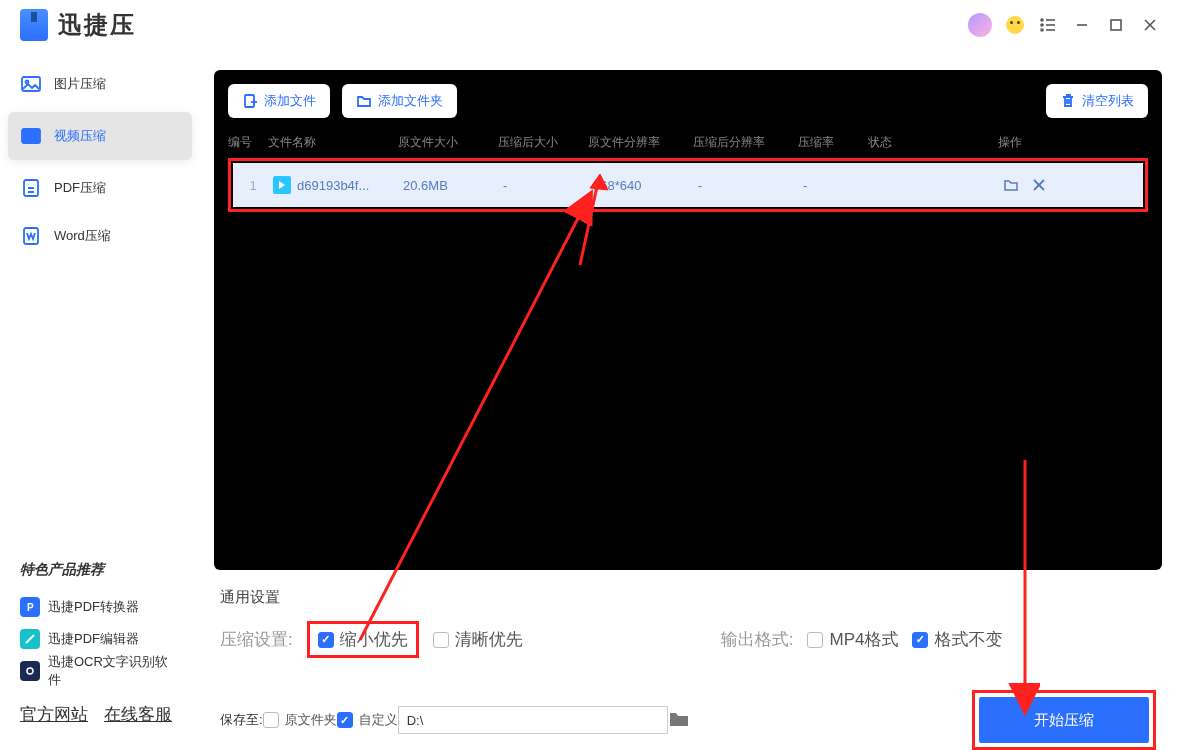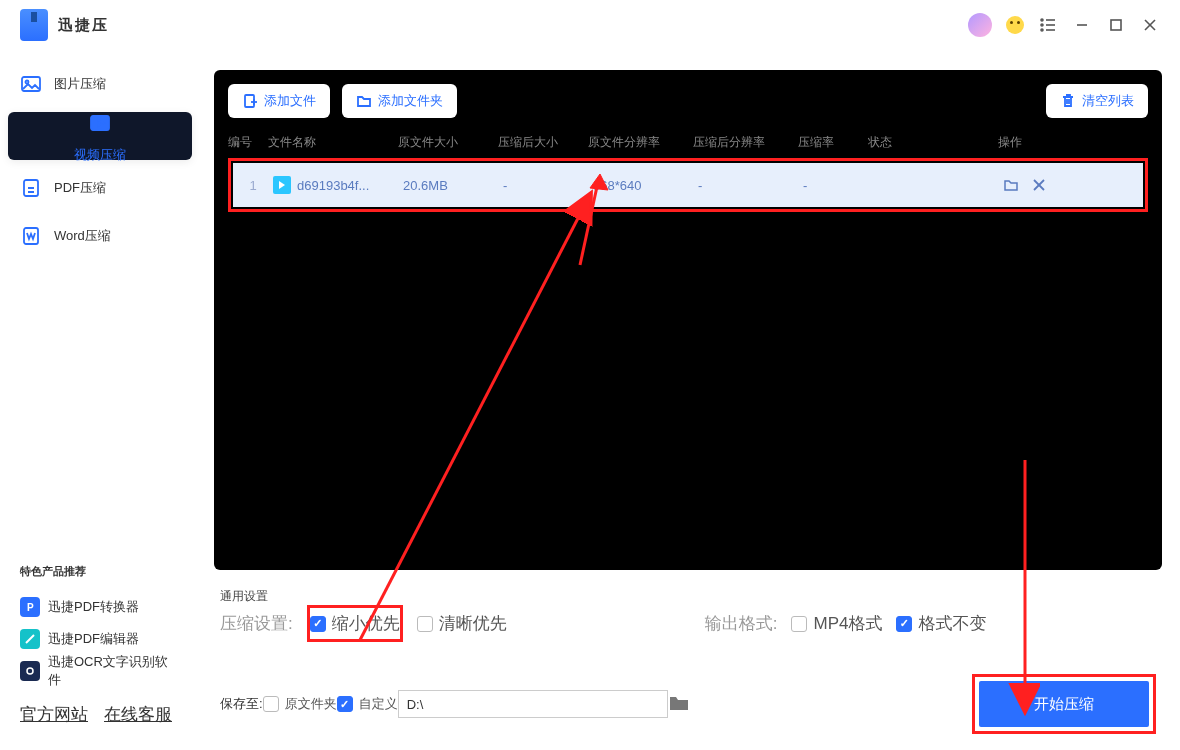--- a/index.html
+++ b/index.html
@@ -2,38 +2,38 @@
 <html><head>
 <meta charset="utf-8">
 <style>
 * { margin: 0; padding: 0; box-sizing: border-box; }
 body { font-family: "Microsoft YaHei", "PingFang SC", sans-serif; font-size: 13px; color: #333; background: #fff; width: 1180px; height: 750px; overflow: hidden; }
 .app { display: flex; flex-direction: column; height: 100%; }
 .titlebar { display: flex; align-items: center; justify-content: space-between; height: 50px; padding: 0 20px; }
 .titlebar-left { display: flex; align-items: center; gap: 10px; }
 .logo-icon { width: 28px; height: 32px; background: linear-gradient(180deg, #4a8fff 0%, #2b6fff 100%); border-radius: 4px; position: relative; display:flex; align-items:center; justify-content:center; }
 .logo-icon::before { content:""; position:absolute; top:3px; left:11px; width:6px; height:10px; background:#1a4fa0; }
-.app-title { font-size: 15px; font-weight: 600; letter-spacing: 2px; line-height:1.1; }
+.app-title { font-size: 24px; font-weight: 600; letter-spacing: 2px; line-height:1.1; }
 .titlebar-right { display: flex; align-items: center; gap: 14px; }
 .avatar { width: 24px; height: 24px; border-radius: 50%; background: linear-gradient(135deg,#b399ff,#ffb3e0); }
 .emoji-face { width:18px; height:18px; border-radius:50%; background:#ffd94a; position:relative; }
 .emoji-face::before,.emoji-face::after{content:"";position:absolute;width:3px;height:3px;background:#5a3e00;border-radius:50%;top:5px;}
 .emoji-face::before{left:4px;} .emoji-face::after{right:4px;}
 .title-btn { width: 20px; height: 20px; display:flex; align-items:center; justify-content:center; color:#555; cursor:pointer; }
 .main { display: flex; flex: 1; overflow:hidden; }
 .sidebar { width: 200px; padding: 10px 0; display:flex; flex-direction:column; }
 .nav { flex: 0 0 auto; }
 .nav-item { display:flex; align-items:center; gap:12px; height:48px; padding:0 20px; color:#333; cursor:pointer; }
-.nav-item.active { background:#0f172a; box-shadow: 0 2px 8px rgba(0,0,0,0.08); border-radius:6px; margin:4px 8px; padding:0 12px; color:#2b6fff;flex-direction:column; }
+.nav-item.active { background:#e5e5e5; box-shadow: 0 2px 8px rgba(0,0,0,0.08); border-radius:6px; margin:4px 8px; padding:0 12px; color:#2b6fff; }
 .nav-item.active .nav-icon svg { fill:#2b6fff; stroke:#2b6fff; }
 .nav-icon { width:22px; height:22px; display:flex; align-items:center; justify-content:center; }
 .nav-icon svg { fill:none; stroke:#2b6fff; stroke-width:1.8; }
 .sidebar-spacer { flex:1; }
 .promo { padding: 0 20px 16px; }
-.promo-title { font-size:11px; font-weight:600; margin-bottom:12px; }
+.promo-title { font-size:14px; font-weight:600; margin-bottom:12px; font-style:italic; }
 .promo-item { display:flex; align-items:center; gap:8px; height:32px; color:#333; font-size:13px; cursor:pointer; }
 .promo-icon { width:20px; height:20px; border-radius:4px; display:flex; align-items:center; justify-content:center; }
 .promo-icon.blue { background:#2b6fff; }
 .promo-icon.teal { background:#15c2c9; }
 .promo-icon.dark { background:#1a2a52; }
 .sidebar-footer { display:flex; gap:16px; padding:0 20px 14px; }
 .sidebar-footer a { color:#333; text-decoration:underline; font-size:17px; cursor:pointer; }
 .content { flex:1; padding: 20px 18px 20px 14px; display:flex; flex-direction:column; }
 .file-panel { background:#000000; border-radius:6px; padding:14px 14px 0 14px; flex:0 0 auto; height:500px; display:flex; flex-direction:column; }
 .toolbar { display:flex; align-items:center; gap:12px; margin-bottom:8px; }
@@ -44,25 +44,25 @@
 .thead { display:grid; grid-template-columns: 40px 130px 100px 90px 105px 105px 70px 130px 90px; align-items:center; height:32px; color:#888; font-size:12px; padding-right:10px; }
 .filerow-wrap { border:3px solid #ff2020; padding:2px; }
 .filerow { display:grid; grid-template-columns: 40px 130px 100px 90px 105px 105px 70px 130px 90px; align-items:center; height:44px; background:#e7effc; color:#5a7bbf; font-size:13px; padding-right:10px; }
 .filerow .idx { color:#9aaacf; text-align:center; }
 .filerow .fname { display:flex; align-items:center; gap:6px; overflow:hidden; white-space:nowrap; }
 .video-thumb { width:18px; height:18px; background:#2bc6ff; border-radius:2px; display:flex; align-items:center; justify-content:center; }
 .video-thumb::after{content:"";border-left:6px solid #fff;border-top:4px solid transparent;border-bottom:4px solid transparent;}
 .filerow .ops { display:flex; gap:12px; color:#5a7bbf; justify-content:flex-start; }
 .filerow .ops svg { stroke:#5a7bbf; fill:none; cursor:pointer; }
 .settings { margin-top:14px; padding:4px 6px 0 6px; }
-.settings-title { font-size:12px; color:#444; }
+.settings-title { font-size:15px; color:#444; margin-bottom:14px; }
 .settings-row { display:flex; align-items:center; gap:14px; font-size:17px; color:#777; margin-bottom:14px; }
 .label { color:#999; }
 .check-wrap { display:flex; align-items:center; gap:6px; color:#555; cursor:pointer; }
-.check-wrap.hl { border:3px solid #ff2020; padding:4px 0; }
+.check-wrap.hl { border:3px solid #ff2020; padding:4px 8px; }
 .checkbox { width:16px; height:16px; border:1.5px solid #bbb; border-radius:3px; display:inline-flex; align-items:center; justify-content:center; }
 .checkbox.checked { background:#2b6fff; border-color:#2b6fff; }
 .checkbox.checked::after { content:"✓"; color:#fff; font-size:11px; font-weight:bold; }
 .settings-row .gap { width:170px; }
 .savebar { display:flex; align-items:center; gap:0; margin-top:18px; padding:0 6px; }
 .path-input { width:270px; height:28px; border:1px solid #ccc; padding:0 8px; font-size:13px; color:#333; background:#fff; }
 .folder-btn { width:24px; height:22px; cursor:pointer; }
 .start-btn-wrap { margin-left:auto; border:3px solid #ff2020; padding:4px; }
 .start-btn { width:170px; height:46px; background:#2b6fff; color:#fff; font-size:15px; display:flex; align-items:center; justify-content:center; cursor:pointer; border-radius:2px; }
 .arrow-svg { position:absolute; pointer-events:none; }

